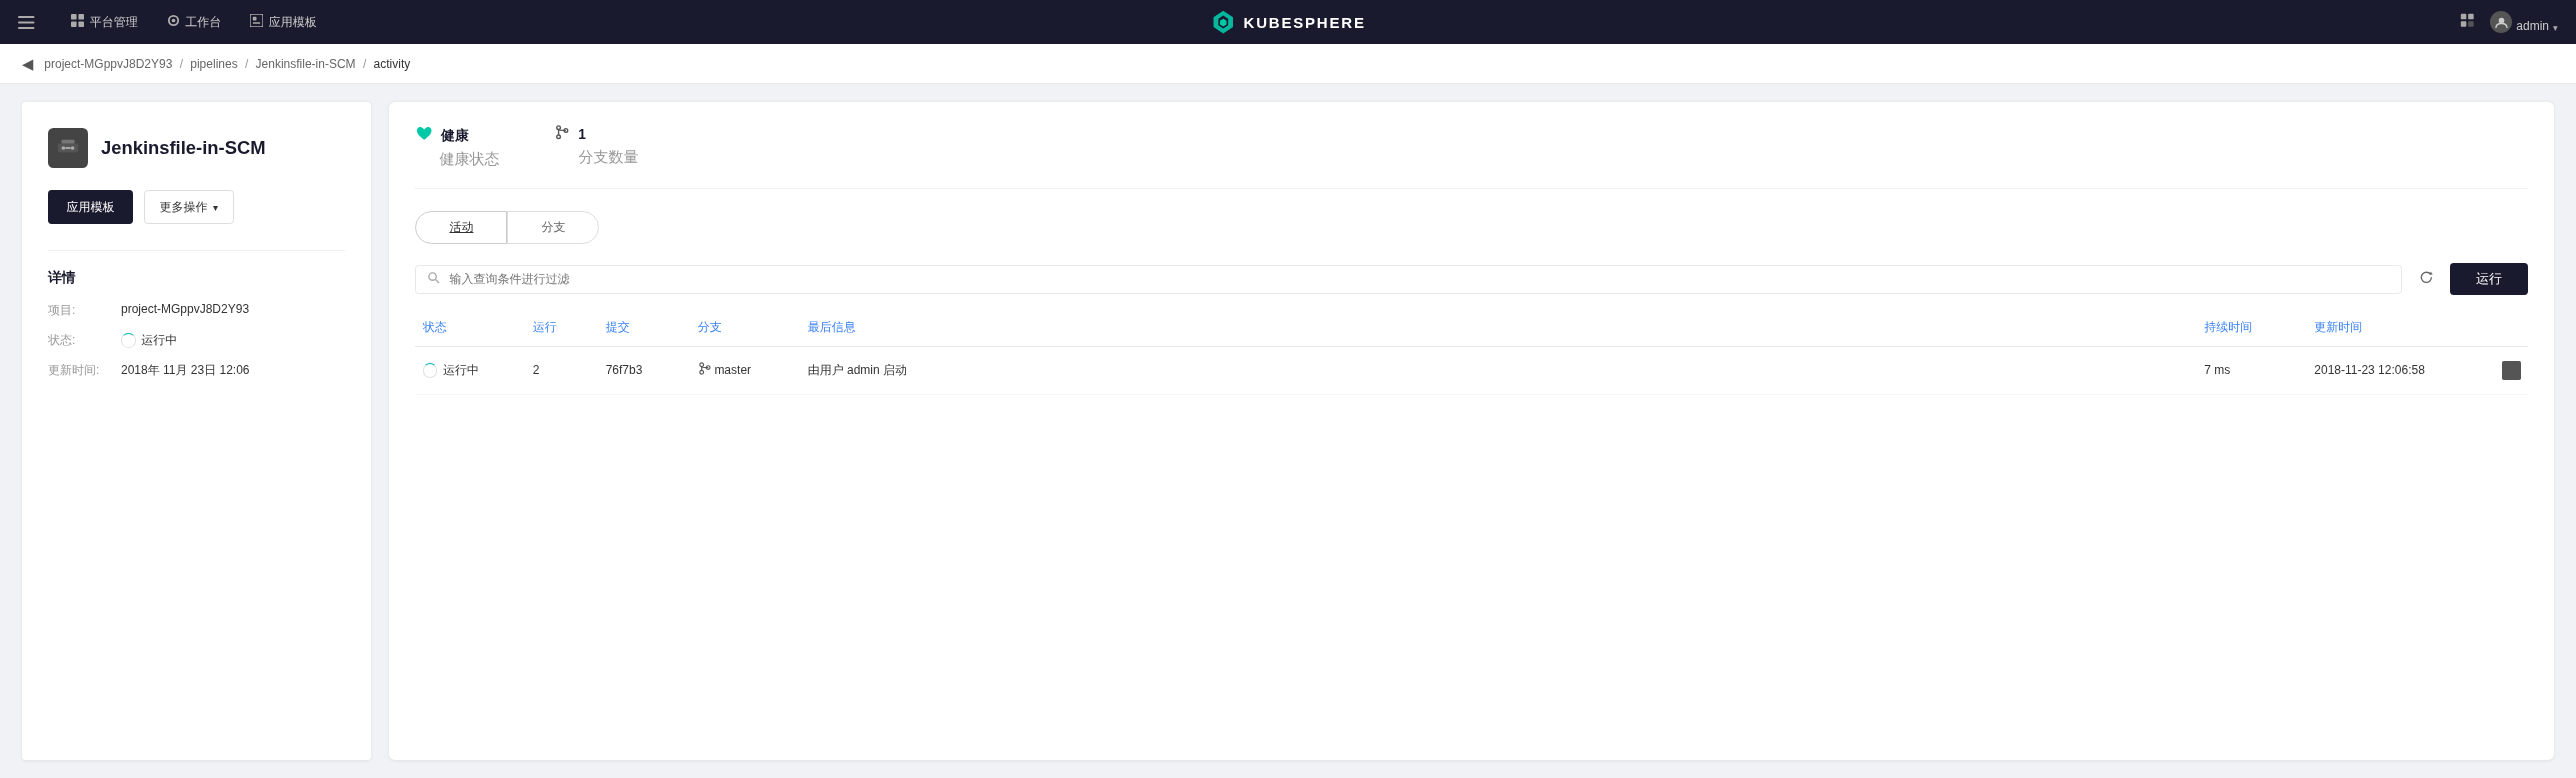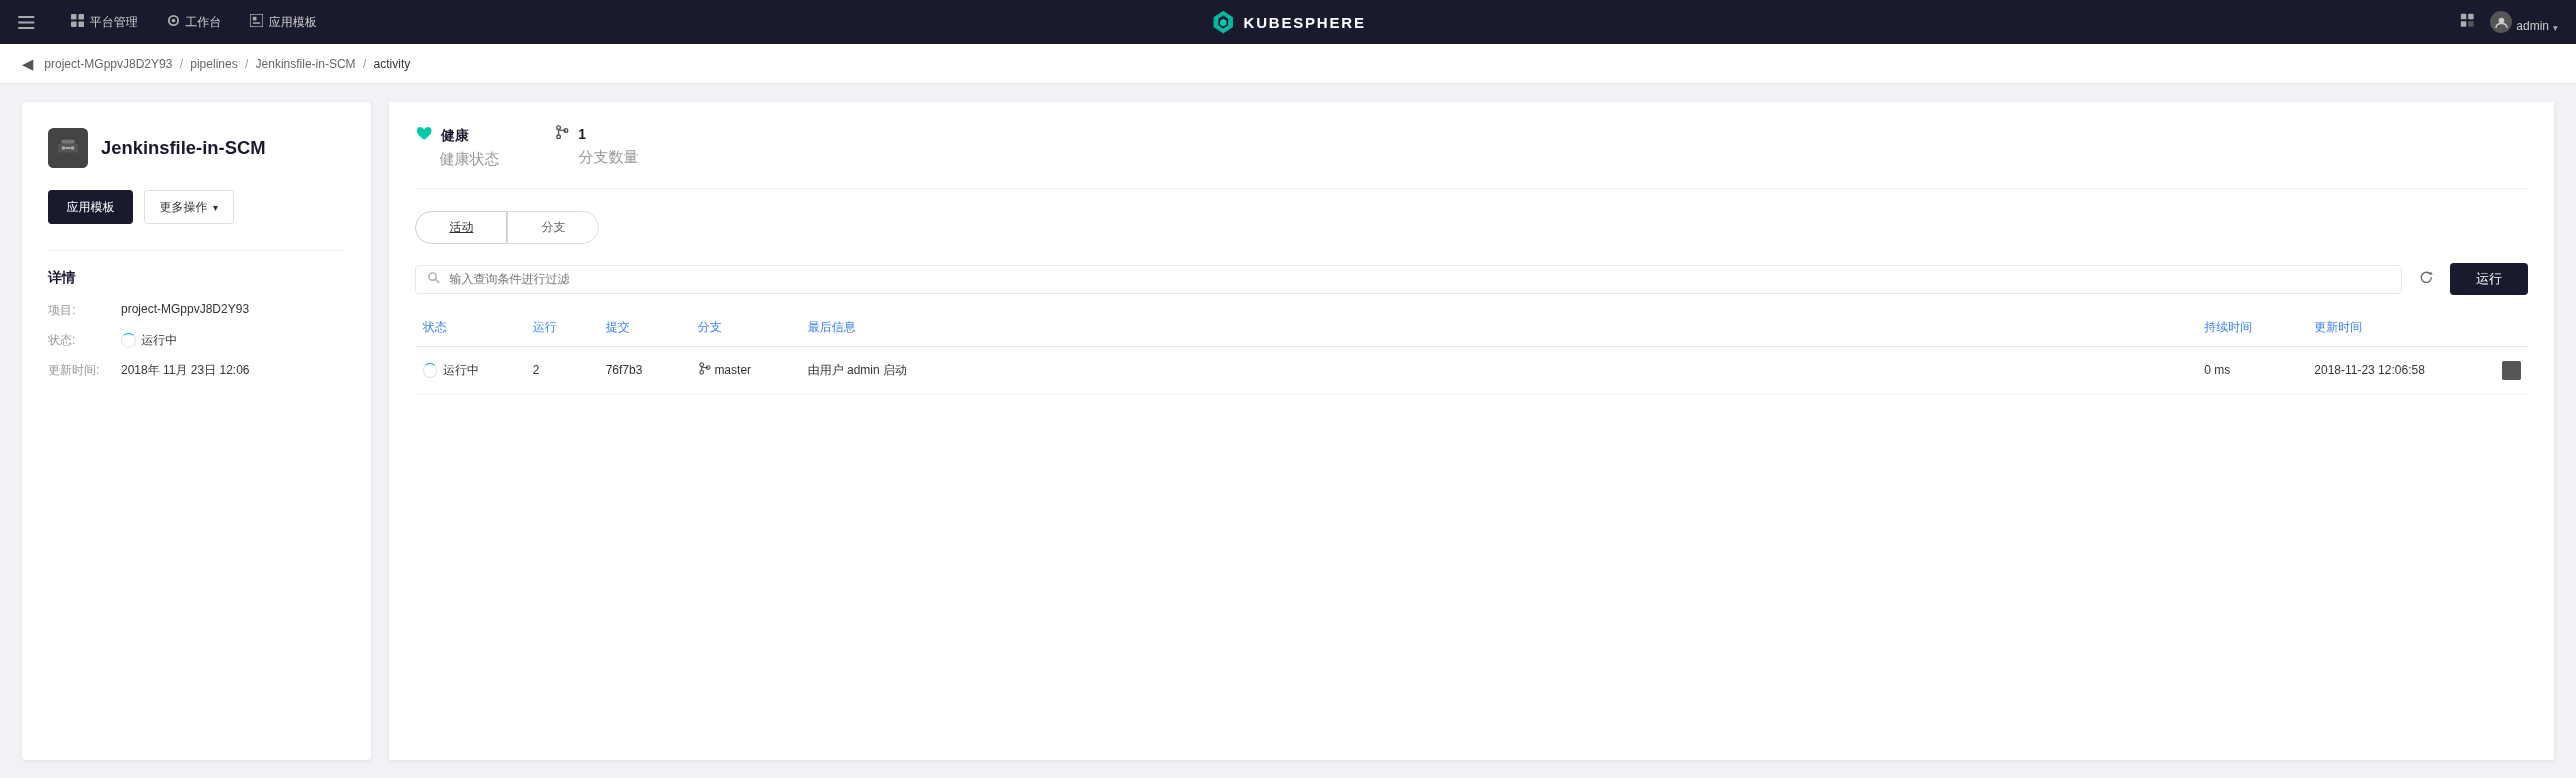--- a/index.html
+++ b/index.html
@@ -228,21 +228,21 @@
       flex-shrink: 0;
     }
     @keyframes spin {
       to { transform: rotate(360deg); }
     }
 
     
     .right-panel {
       flex: 1;
       background: #fff;
-      border-radius: 0;
+      border-radius: 6px;
       box-shadow: 0 0.9px 3.7px rgba(0,0,0,0.08);
       padding: 22px 26px;
     }
 
     
     .stats-row {
       display: flex;
       gap: 55px;
       margin-bottom: 22px;
       padding-bottom: 18.4px;
@@ -633,21 +633,21 @@
                 <path d="M4 5 Q4 6 11 6" stroke="#555" stroke-width="1.2" fill="none"></path>
               </svg>
             </span>
             <span>master</span>
           </div>
         </div>
         <div class="table-cell">
           <span>由用户 admin 启动</span>
         </div>
         <div class="table-cell">
-          <span>0 ms</span>
+          <span>7 ms</span>
         </div>
         <div class="table-cell">
           <span>2018-11-23 12:06:58</span>
         </div>
         <div class="table-cell row-actions">
           <div class="action-square"></div>
         </div>
       </div>
     </div>
 

